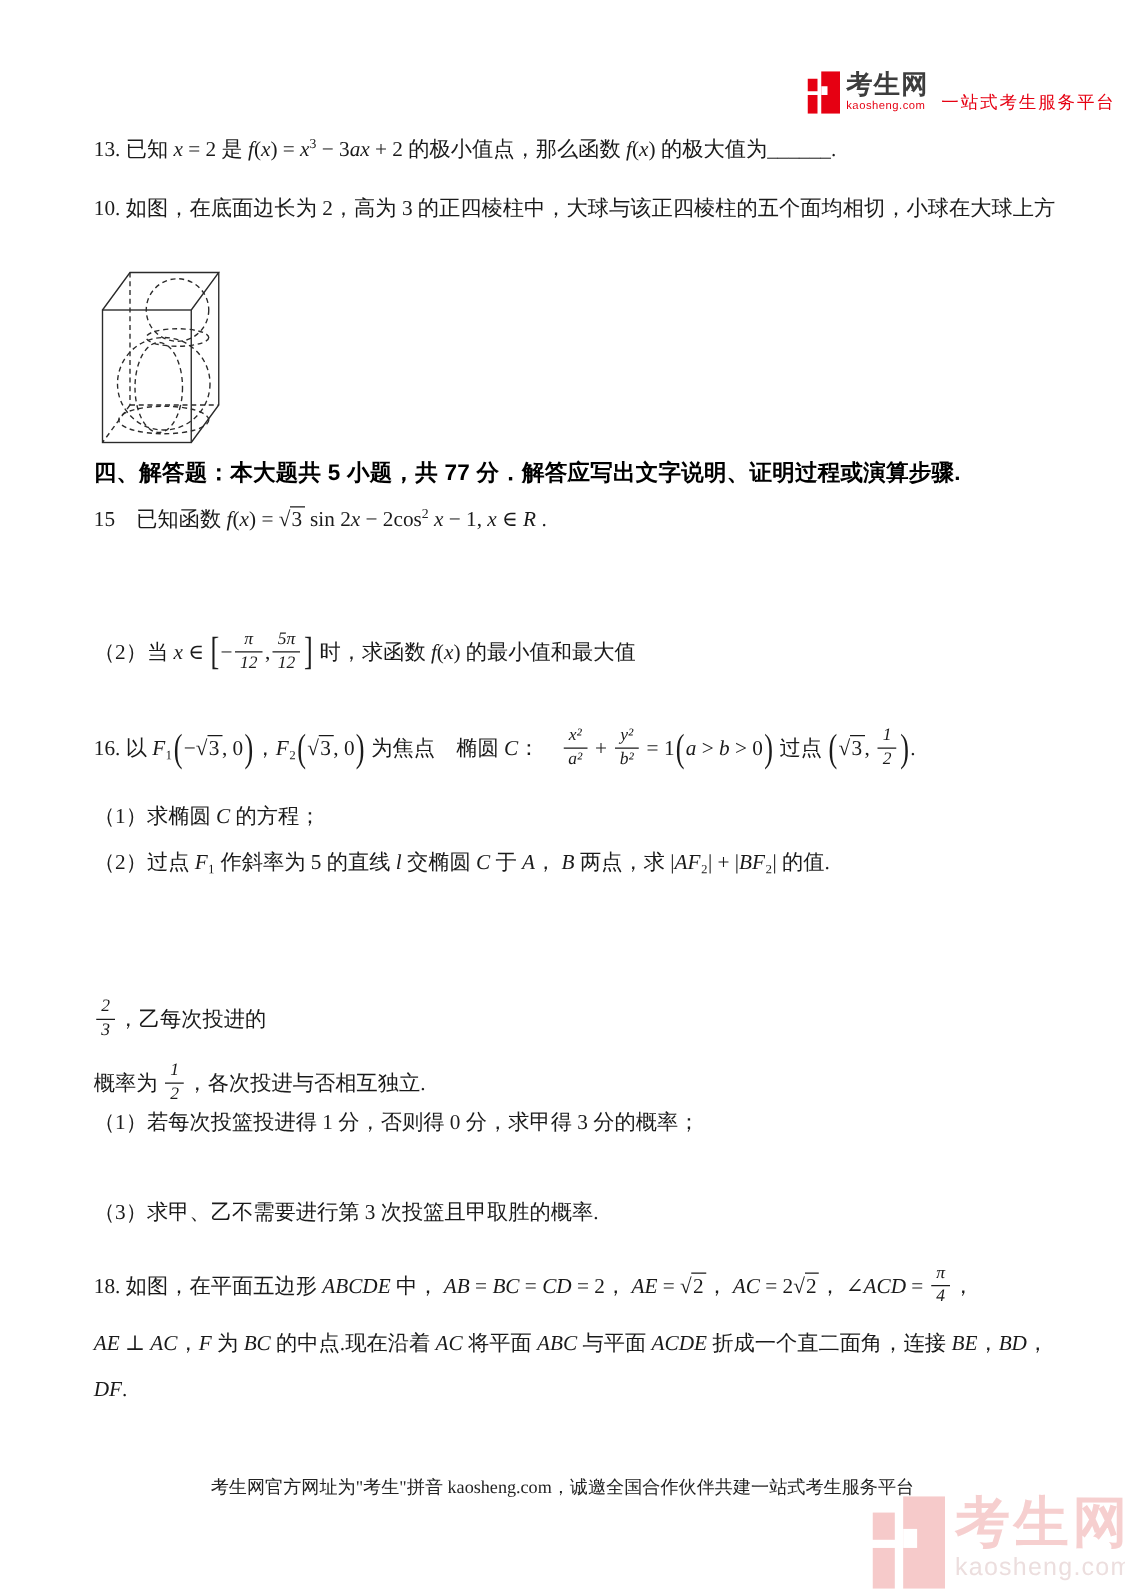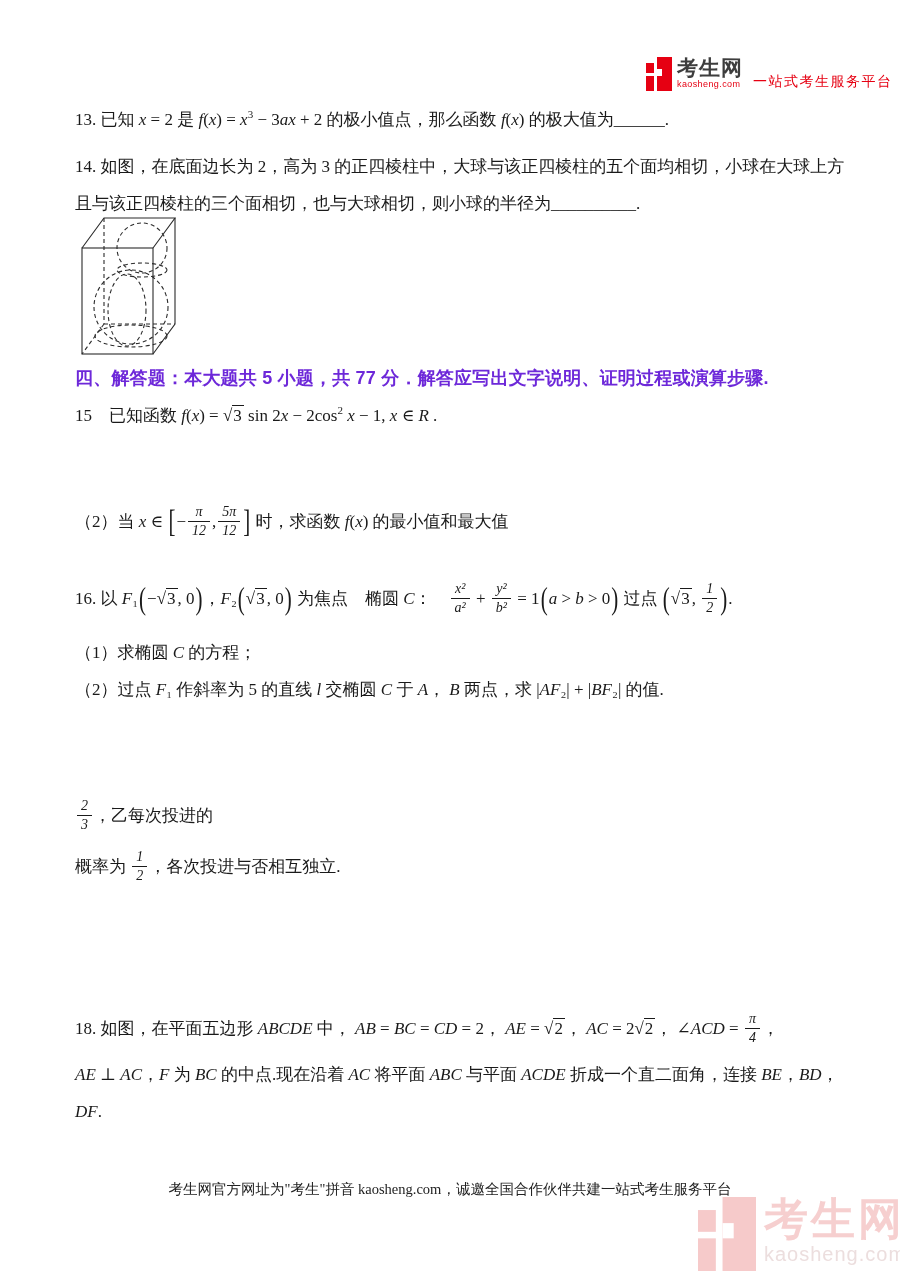--- a/index.html
+++ b/index.html
@@ -1,21 +1,21 @@
 <!DOCTYPE html>
 <html><head>
 <meta charset="utf-8">
 <style>
   *{box-sizing:border-box}
   html,body{margin:0;padding:0;background:#ffffff}
   #page{position:relative;width:900px;height:1273px;background:#fff;overflow:hidden;
         font-family:"Liberation Serif","DejaVu Serif",serif;color:#1a1a1a}
 
   .line{position:absolute;left:75px;white-space:nowrap;font-size:17px;line-height:24px}
-  .sec{font-family:"Liberation Sans","DejaVu Sans",sans-serif;font-weight:700;font-size:18px;color:#6d28d9;letter-spacing:.2px}
+  .sec{font-family:"Liberation Sans","DejaVu Sans",sans-serif;font-weight:700;font-size:18px;color:#000000;letter-spacing:.2px}
 
   
   .rm{font-style:italic}
   .rsup{font-size:11px;vertical-align:super;line-height:0}
   .rfrac{display:inline-block;vertical-align:middle;text-align:center;font-size:14px;line-height:1.12;
          margin:0 2px;font-style:italic;position:relative;top:-2px}
   .rfrac .fn{display:block;padding:0 4px 1px;border-bottom:1px solid #1a1a1a}
   .rfrac .fd{display:block;padding:1px 4px 0}
   .rsq .sg{font-style:normal}
   .rsq .bd{border-top:1px solid #1a1a1a;padding:0 2px 0 1px}
@@ -62,22 +62,21 @@
     </svg>
     <div class="logo-col">
       <div class="logo-brand">考生网</div>
       <div class="logo-domain">kaosheng.com</div>
     </div>
     <div class="logo-slogan">一站式考生服务平台</div>
   </div>
 
   <div class="line" style="top:108px"><span>13. 已知 </span><span class="rm">x</span><span> = 2 是 </span><span class="rm">f</span><span>(</span><span class="rm">x</span><span>) = </span><span class="rm">x</span><span class="rsup">3</span><span> − 3</span><span class="rm">ax</span><span> + 2 的极小值点，那么函数 </span><span class="rm">f</span><span>(</span><span class="rm">x</span><span>) 的极大值为______.</span></div>
 
-  <div class="line" style="top:155px"><span>14. 如图，在底面边长为 2，高为 3 的正四棱柱中，大球与该正四棱柱的五个面均相切，小球在大球上方</span></div>
-  <div class="line" style="top:192px"><span>且与该正四棱柱的三个面相切，也与大球相切，则小球的半径为__________.</span></div>
+  <div class="line" style="top:155px"><span>10. 如图，在底面边长为 2，高为 3 的正四棱柱中，大球与该正四棱柱的五个面均相切，小球在大球上方</span></div>
 
   <svg class="fig" width="108" height="150" viewBox="0 0 108 150">
     <g>
       <rect class="solid" x="4" y="34" width="71" height="106"></rect>
       <path class="solid" d="M4 34 L26 4 L97 4 L75 34"></path>
       <path class="solid" d="M97 4 L97 110 L75 140"></path>
       <path class="dash" d="M26 4 L26 110"></path>
       <path class="dash" d="M26 110 L97 110"></path>
       <path class="dash" d="M26 110 L4 140"></path>
     </g>
@@ -94,20 +93,22 @@
 
   <div class="line" style="top:404px"><span>15　已知函数 </span><span class="rm">f</span><span>(</span><span class="rm">x</span><span>) = </span><span class="rsq"><span class="sg">√</span><span class="bd">3</span></span><span> sin 2</span><span class="rm">x</span><span> − 2cos</span><span class="rsup">2</span><span class="rm"> x</span><span> − 1, </span><span class="rm">x</span><span> ∈ </span><span class="rm">R</span><span> .</span></div>
   <div class="line" style="top:506px"><span>（2）当 </span><span class="rm">x</span><span> ∈ </span><span class="rbig">[</span><span>−</span><span class="rfrac"><span class="fn">π</span><span class="fd">12</span></span><span>,</span><span class="rfrac"><span class="fn">5π</span><span class="fd">12</span></span><span class="rbig">]</span><span> 时，求函数 </span><span class="rm">f</span><span>(</span><span class="rm">x</span><span>) 的最小值和最大值</span></div>
 
   <div class="line" style="top:583px"><span>16. 以 </span><span class="rm">F</span><span>₁</span><span class="rbig">(</span><span>−</span><span class="rsq"><span class="sg">√</span><span class="bd">3</span></span><span>, 0</span><span class="rbig">)</span><span>，</span><span class="rm">F</span><span>₂</span><span class="rbig">(</span><span class="rsq"><span class="sg">√</span><span class="bd">3</span></span><span>, 0</span><span class="rbig">)</span><span> 为焦点　椭圆 </span><span class="rm">C</span><span>：　</span><span class="rfrac"><span class="fn">x²</span><span class="fd">a²</span></span><span> + </span><span class="rfrac"><span class="fn">y²</span><span class="fd">b²</span></span><span> = 1</span><span class="rbig">(</span><span class="rm">a</span><span> &gt; </span><span class="rm">b</span><span> &gt; 0</span><span class="rbig">)</span><span> 过点 </span><span class="rbig">(</span><span class="rsq"><span class="sg">√</span><span class="bd">3</span></span><span>, </span><span class="rfrac"><span class="fn">1</span><span class="fd">2</span></span><span class="rbig">)</span><span>.</span></div>
   <div class="line" style="top:641px"><span>（1）求椭圆 </span><span class="rm">C</span><span> 的方程；</span></div>
   <div class="line" style="top:678px"><span>（2）过点 </span><span class="rm">F</span><span>₁ 作斜率为 5 的直线 </span><span class="rm">l</span><span> 交椭圆 </span><span class="rm">C</span><span> 于 </span><span class="rm">A</span><span>， </span><span class="rm">B</span><span> 两点，求 |</span><span class="rm">AF</span><span>₂| + |</span><span class="rm">BF</span><span>₂| 的值.</span></div>
 
   <div class="line" style="top:800px"><span class="rfrac"><span class="fn">2</span><span class="fd">3</span></span><span>，乙每次投进的</span></div>
   <div class="line" style="top:851px"><span>概率为 </span><span class="rfrac"><span class="fn">1</span><span class="fd">2</span></span><span>，各次投进与否相互独立.</span></div>
+  <div class="line" style="top:886px"><span>（1）若每次投篮投进得 1 分，否则得 0 分，求甲得 3 分的概率；</span></div>
+  <div class="line" style="top:958px"><span>（3）求甲、乙不需要进行第 3 次投篮且甲取胜的概率.</span></div>
 
   <div class="line" style="top:1013px"><span>18. 如图，在平面五边形 </span><span class="rm">ABCDE</span><span> 中， </span><span class="rm">AB</span><span> = </span><span class="rm">BC</span><span> = </span><span class="rm">CD</span><span> = 2， </span><span class="rm">AE</span><span> = </span><span class="rsq"><span class="sg">√</span><span class="bd">2</span></span><span>， </span><span class="rm">AC</span><span> = 2</span><span class="rsq"><span class="sg">√</span><span class="bd">2</span></span><span>， ∠</span><span class="rm">ACD</span><span> = </span><span class="rfrac"><span class="fn">π</span><span class="fd">4</span></span><span>，</span></div>
   <div class="line" style="top:1063px"><span class="rm">AE</span><span> ⊥ </span><span class="rm">AC</span><span>，</span><span class="rm">F</span><span> 为 </span><span class="rm">BC</span><span> 的中点.现在沿着 </span><span class="rm">AC</span><span> 将平面 </span><span class="rm">ABC</span><span> 与平面 </span><span class="rm">ACDE</span><span> 折成一个直二面角，连接 </span><span class="rm">BE</span><span>，</span><span class="rm">BD</span><span>，</span></div>
   <div class="line" style="top:1100px"><span class="rm">DF</span><span>.</span></div>
 
   <div class="footer">考生网官方网址为"考生"拼音 kaosheng.com，诚邀全国合作伙伴共建一站式考生服务平台</div>
 
   <div class="watermark">
     <svg width="58" height="74" viewBox="0 0 26 34" preserveAspectRatio="none">
       <rect x="0" y="6" width="8" height="10" fill="#f6caca"></rect>

